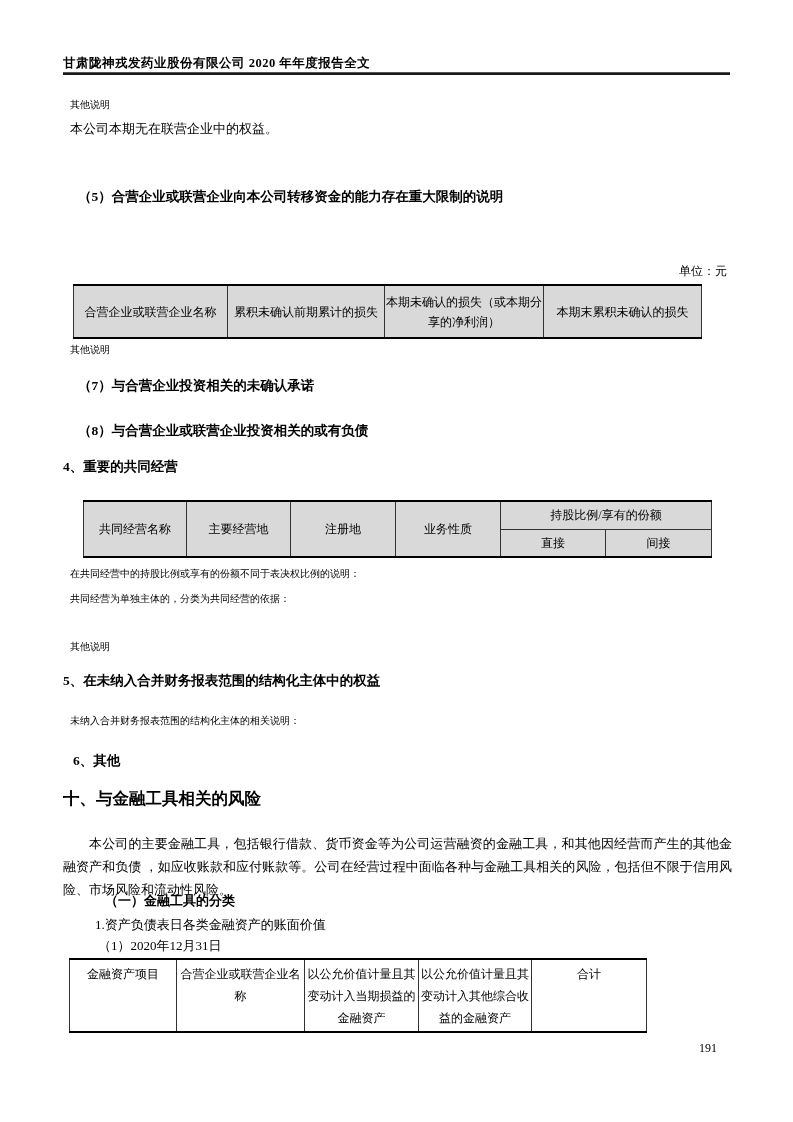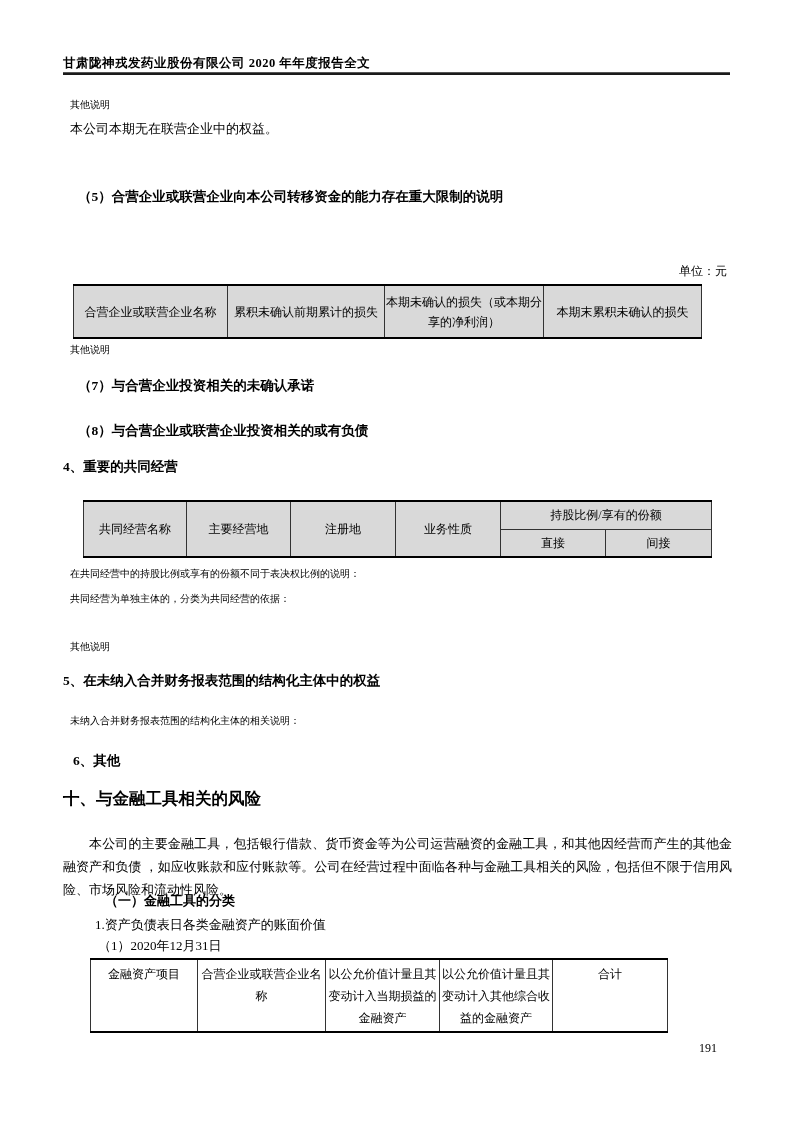--- a/index.html
+++ b/index.html
@@ -137,21 +137,21 @@
   <div class="abs heading-sm" style="left:73px; top:752px;">6、其他</div>
 
   <div class="abs heading-lg" style="left:63px; top:788px;">十、与金融工具相关的风险</div>
 
   <div class="abs para" style="left:63px; top:832px; width:669px;">本公司的主要金融工具，包括银行借款、货币资金等为公司运营融资的金融工具，和其他因经营而产生的其他金融资产和负债 ，如应收账款和应付账款等。公司在经营过程中面临各种与金融工具相关的风险，包括但不限于信用风险、市场风险和流动性风险。</div>
 
   <div class="abs heading-sm" style="left:105px; top:892px; font-size:13px;">（一）金融工具的分类</div>
   <div class="abs body-line" style="left:95px; top:916px;">1.资产负债表日各类金融资产的账面价值</div>
   <div class="abs body-line" style="left:98px; top:937px;">（1）2020年12月31日</div>
 
-  <table class="doc-table assets abs" style="left:90px; top:958px; width:577px;">
+  <table class="doc-table assets abs" style="left:69px; top:958px; width:577px;">
     <colgroup>
         <col style="width:107px">
         <col style="width:128px">
         <col style="width:114px">
         <col style="width:113px">
         <col style="width:115px">
       </colgroup>
     <tbody>
         <tr style="height:70px;">
       <td>金融资产项目</td>

